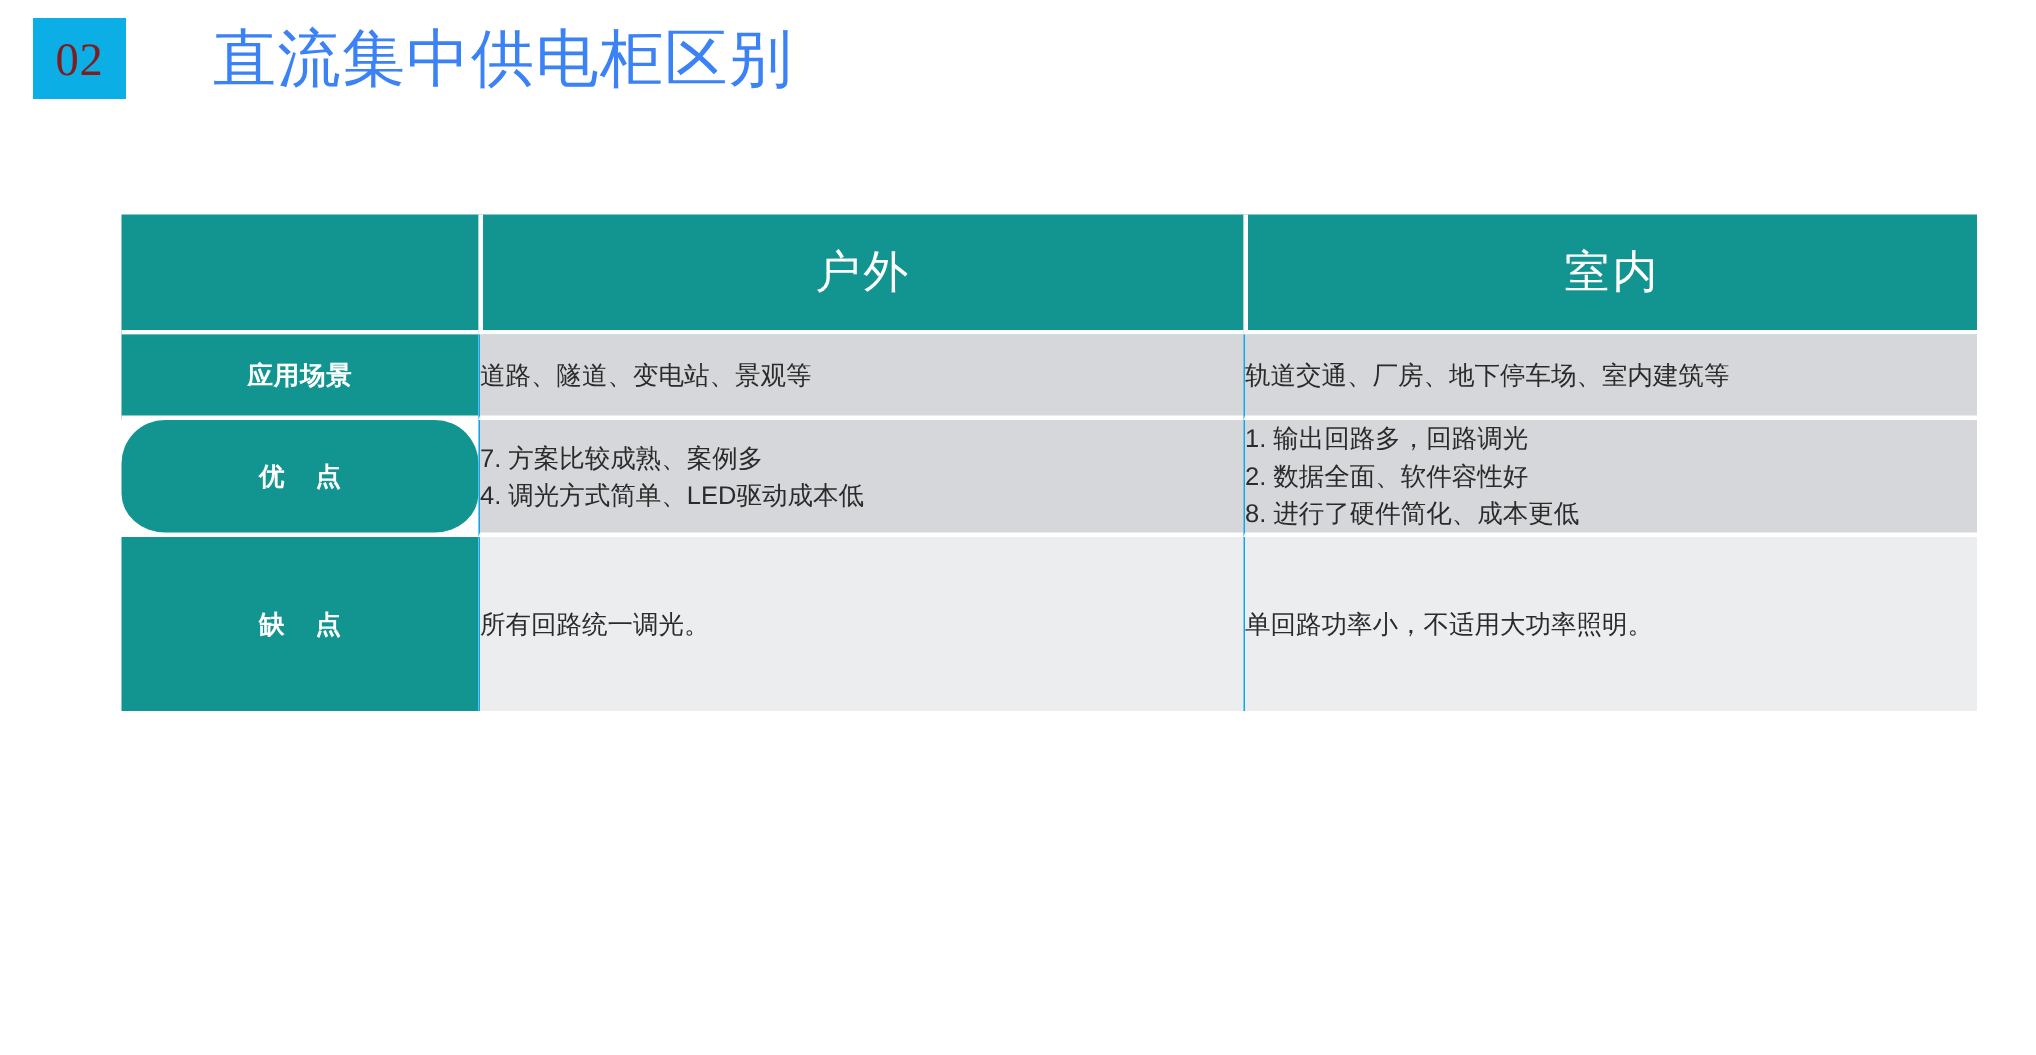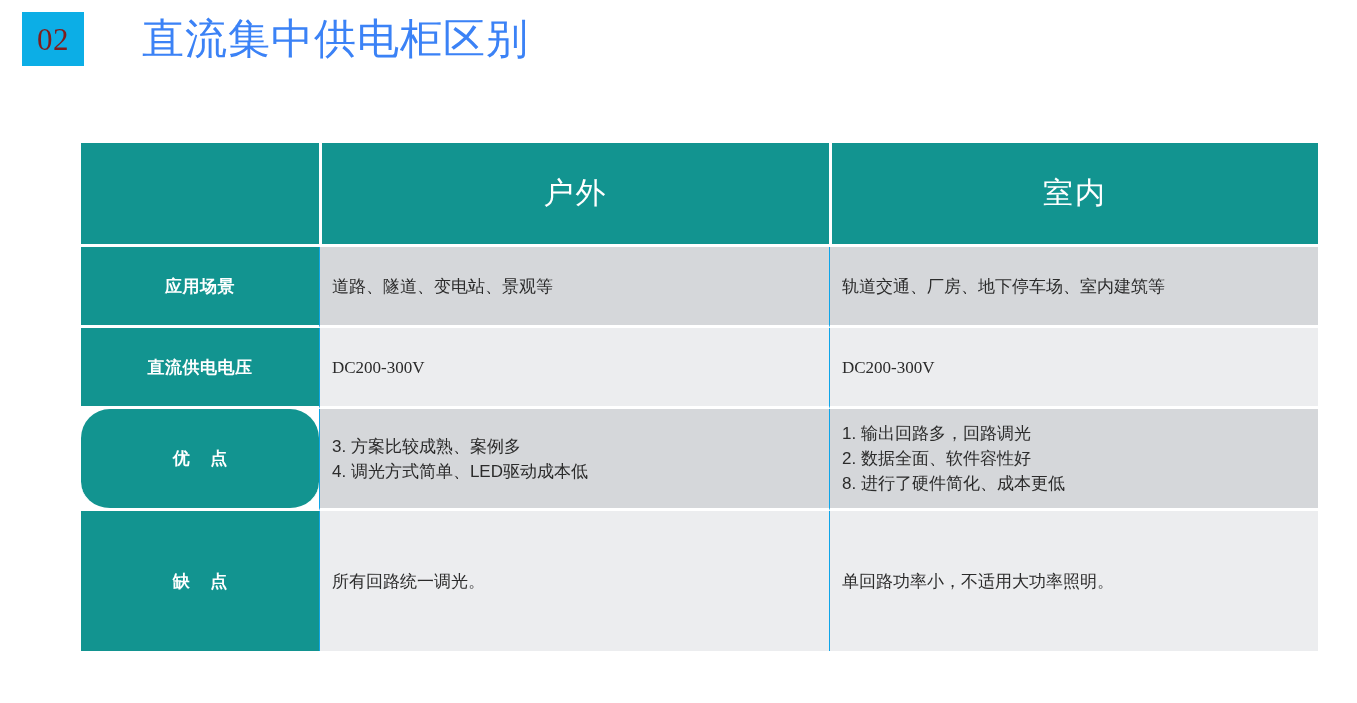--- a/index.html
+++ b/index.html
@@ -64,21 +64,21 @@
     width: 1237px;
     border-collapse: separate;
     border-spacing: 0;
     table-layout: fixed;
   }
   .compare-table col.c-label { width: 238px; }
   .compare-table col.c-a     { width: 510px; }
   .compare-table col.c-b     { width: 489px; }
 
   .compare-table td {
-    padding: 12px;
+    padding: 0;
     vertical-align: middle;
     border-bottom: 3px solid #ffffff;
   }
   .compare-table tr:last-child td { border-bottom: none; }
 
   
   .thead-cell {
     background: #129490;
     height: 77px;
     color: #ffffff;
@@ -149,33 +149,28 @@
       <td class="thead-cell sep-left">户外</td>
       <td class="thead-cell sep-left">室内</td>
     </tr>
 
     <tr class="row-dark">
       <td class="label-cell r-short">应用场景</td>
       <td class="value-cell sep-left">道路、隧道、变电站、景观等</td>
       <td class="value-cell sep-left">轨道交通、厂房、地下停车场、室内建筑等</td>
     </tr>
 
-    <tr class="row-light">
-      <td class="label-cell r-short">直流供电电压</td>
-      <td class="value-cell sep-left mono-num">DC200-300V</td>
-      <td class="value-cell sep-left mono-num">DC200-300V</td>
-    </tr>
 
 
 
     <tr class="row-dark">
       <td class="label-cell r-pros spaced">优 点</td>
       <td class="value-cell sep-left">
         <div class="multi-line">
-          <span>3. 方案比较成熟、案例多</span>
+          <span>7. 方案比较成熟、案例多</span>
           <span>4. 调光方式简单、LED驱动成本低</span>
         </div>
       </td>
       <td class="value-cell sep-left">
         <div class="multi-line">
           <span>1. 输出回路多，回路调光</span>
           <span>2. 数据全面、软件容性好</span>
           <span>8. 进行了硬件简化、成本更低</span>
         </div>
       </td>

